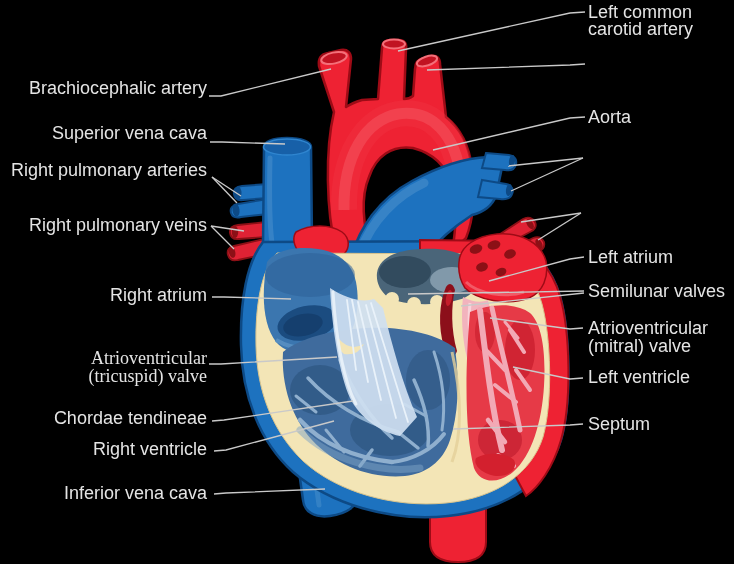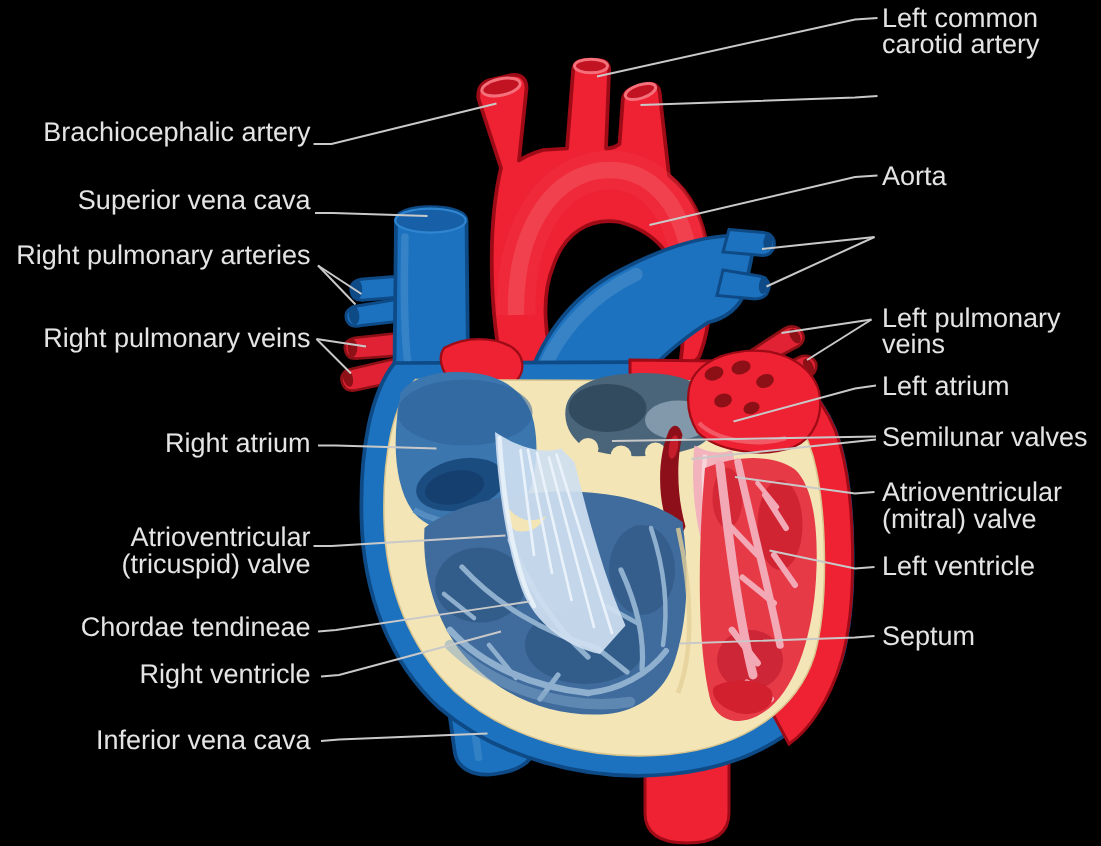--- a/index.html
+++ b/index.html
@@ -1,21 +1,21 @@
 <!DOCTYPE html>
 <html><head>
 <meta charset="utf-8">
 <style>
   html,body{margin:0;padding:0;background:#000;}
   .stage{position:relative;width:734px;height:564px;background:#000;
          font-family:"Liberation Sans", sans-serif;overflow:hidden;}
   .stage svg{position:absolute;left:0;top:0;}
   .label{position:absolute;color:#e4e4e4;font-size:18px;line-height:17px;}
   .lbl-left{right:527px;text-align:right;white-space:nowrap;padding-left:20px;}
-  .lbl-left.wrap2{white-space:normal;width:140px;line-height:18px;}
+  .lbl-left.wrap2{white-space:normal;width:140px;line-height:18px;font-family:Liberation Serif, serif;}
   .lbl-right{left:588px;width:122px;text-align:left;}
 </style>
 </head>
 <body>
 
 <div class="stage">
 
   <svg width="734" height="564" viewBox="0 0 734 564">
 
     <g>
@@ -229,20 +229,19 @@
   <div class="label lbl-left" style="top:162px">Right pulmonary arteries</div>
   <div class="label lbl-left" style="top:217px">Right pulmonary veins</div>
   <div class="label lbl-left" style="top:287px">Right atrium</div>
   <div class="label lbl-left wrap2" style="top:349px">Atrioventricular (tricuspid) valve</div>
   <div class="label lbl-left" style="top:410px">Chordae tendineae</div>
   <div class="label lbl-left" style="top:441px">Right ventricle</div>
   <div class="label lbl-left" style="top:485px">Inferior vena cava</div>
 
   <div class="label lbl-right" style="top:4px">Left common carotid artery</div>
   <div class="label lbl-right" style="top:109px">Aorta</div>
-  <div class="label lbl-right" style="top:204px">Left pulmonary veins</div>
   <div class="label lbl-right" style="top:249px">Left atrium</div>
   <div class="label lbl-right" style="top:283px;width:146px">Semilunar valves</div>
   <div class="label lbl-right" style="top:319px;line-height:18px">Atrioventricular (mitral) valve</div>
   <div class="label lbl-right" style="top:369px">Left ventricle</div>
   <div class="label lbl-right" style="top:416px">Septum</div>
 
 </div>
 
 </body></html>

